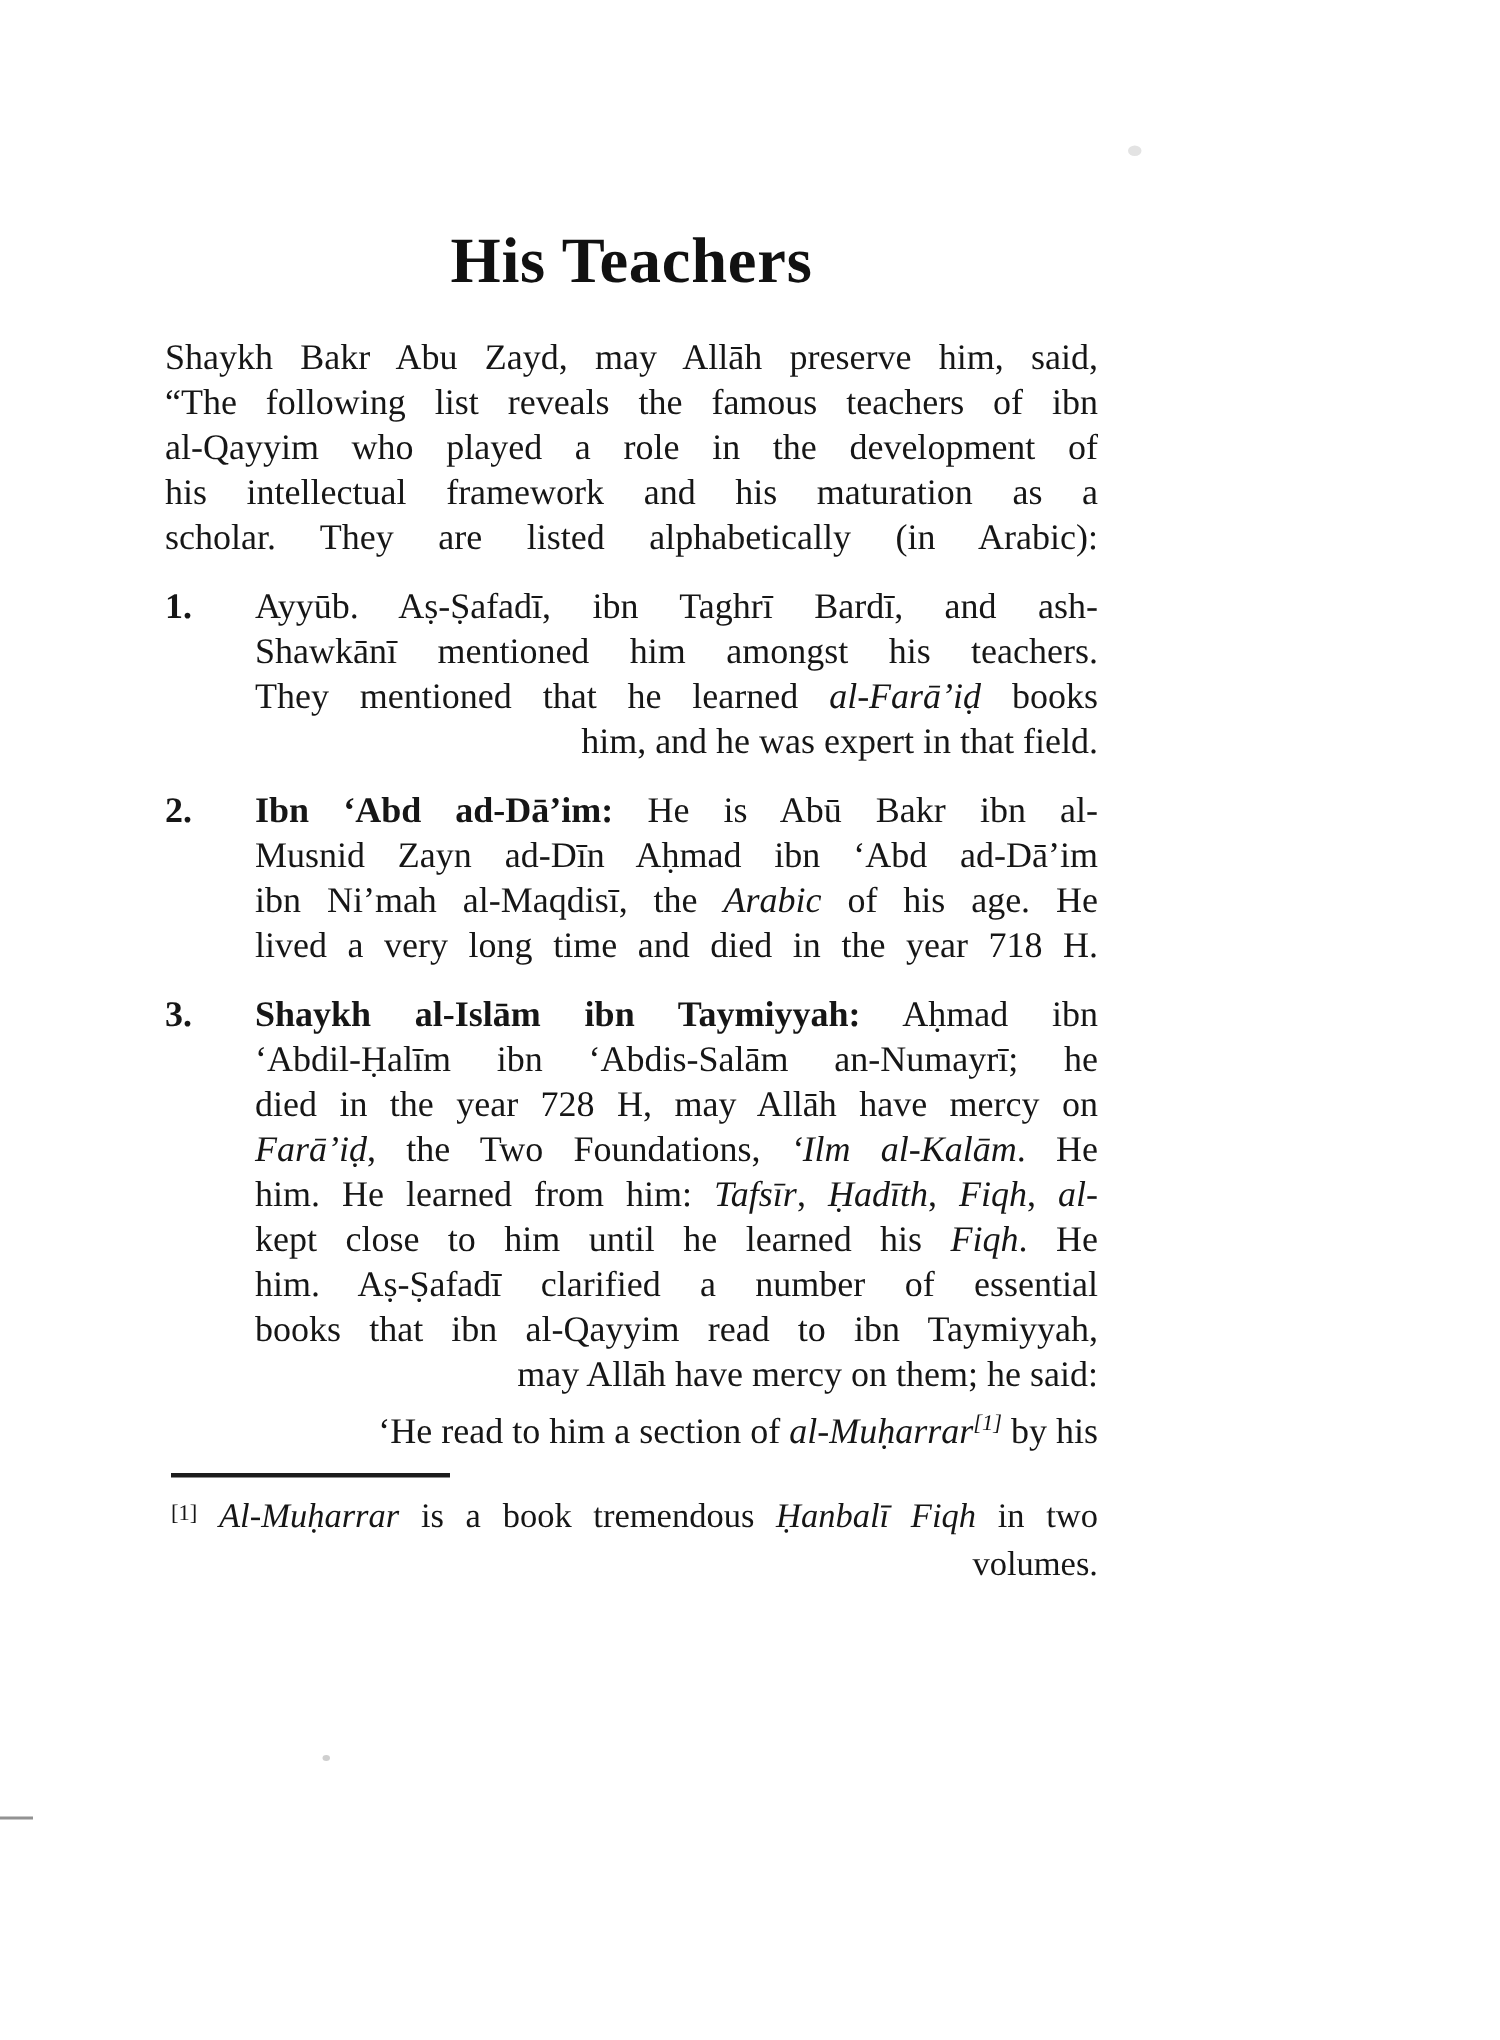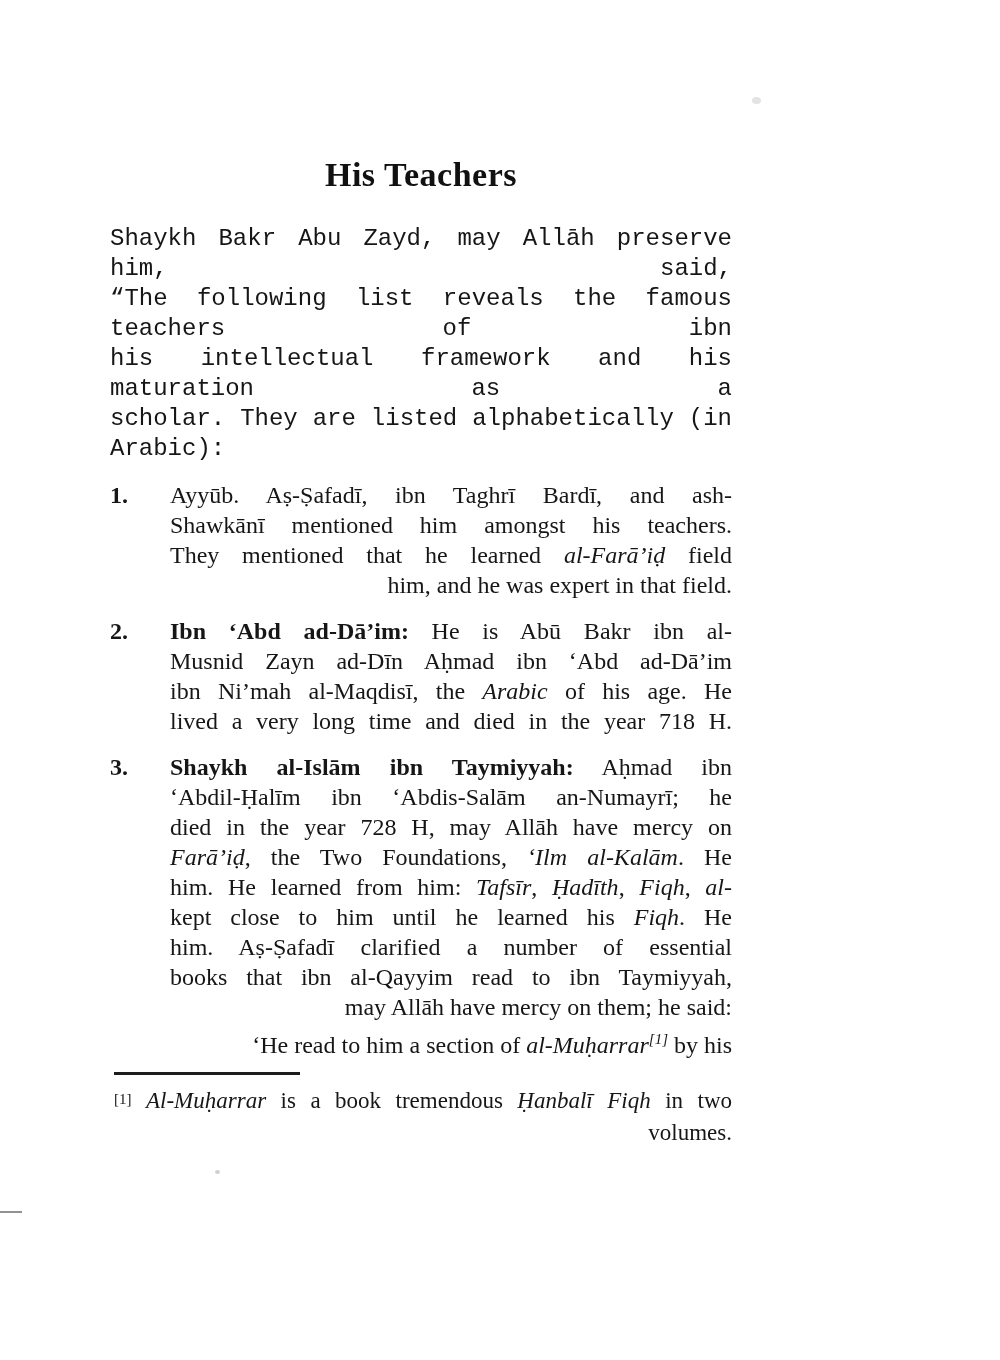--- a/index.html
+++ b/index.html
@@ -9,25 +9,25 @@
     background:#ffffff;
     overflow:hidden;
     font-family:"Liberation Serif","DejaVu Serif",serif;
     color:#161616;
   }
   .content{
     position:absolute;left:110px;top:0;width:622px;
   }
   .title{
     margin:152px 0 0 0;
-    font-size:34px;line-height:46px;font-weight:bold;
+    font-size:43px;line-height:46px;font-weight:bold;
     text-align:center;letter-spacing:0.5px;color:#111;
   }
   .body-text{font-size:24px;line-height:30px;}
-  .intro{margin-top:26px;font-family:Liberation Mono, monospace;}
+  .intro{margin-top:26px;}
   .line{white-space:normal;}
   .line.just{text-align:justify;text-align-last:justify;}
   .line.norm{text-align:right;}
   .item{display:flex;margin-top:16px;}
   .item-number{width:60px;font-weight:bold;flex:0 0 60px;}
   .item-body{flex:1;min-width:0;}
   .b{font-weight:bold;}
   .i{font-style:italic;}
   .sup{font-style:italic;font-size:15px;vertical-align:super;line-height:0;}
   .quote{margin-top:8px;margin-left:22px;}
@@ -53,30 +53,31 @@
 <body>
 
 <div class="page">
   <div class="content">
 
     <h1 class="title">His Teachers</h1>
 
     <div class="intro body-text">
         <div class="line just"><span>Shaykh Bakr Abu Zayd, may Allāh preserve him, said,</span></div>
         <div class="line just"><span>“The following list reveals the famous teachers of ibn</span></div>
+        <div class="line just"><span>al-Qayyim who played a role in the development of</span></div>
         <div class="line just"><span>his intellectual framework and his maturation as a</span></div>
         <div class="line just"><span>scholar. They are listed alphabetically (in Arabic):</span></div>
       </div>
 
     <div class="item body-text">
       <div class="item-number">1.</div>
       <div class="item-body">
           <div class="line just"><span>Ayyūb. Aṣ-Ṣafadī, ibn Taghrī Bardī, and ash-</span></div>
           <div class="line just"><span>Shawkānī mentioned him amongst his teachers.</span></div>
-          <div class="line just"><span>They mentioned that he learned </span><span class="i">al-Farā’iḍ</span><span> field</span></div>
+          <div class="line just"><span>They mentioned that he learned </span><span class="i">al-Farā’iḍ</span><span> books</span></div>
           <div class="line norm"><span>him, and he was expert in that field.</span></div>
         </div>
     </div>
 
     <div class="item body-text">
       <div class="item-number">2.</div>
       <div class="item-body">
           <div class="line just"><span class="b">Ibn ‘Abd ad-Dā’im:</span><span> He is Abū Bakr ibn al-</span></div>
           <div class="line just"><span>Musnid Zayn ad-Dīn Aḥmad ibn ‘Abd ad-Dā’im</span></div>
           <div class="line just"><span>ibn Ni’mah al-Maqdisī, the </span><span class="i">Arabic</span><span> of his age. He</span></div>

